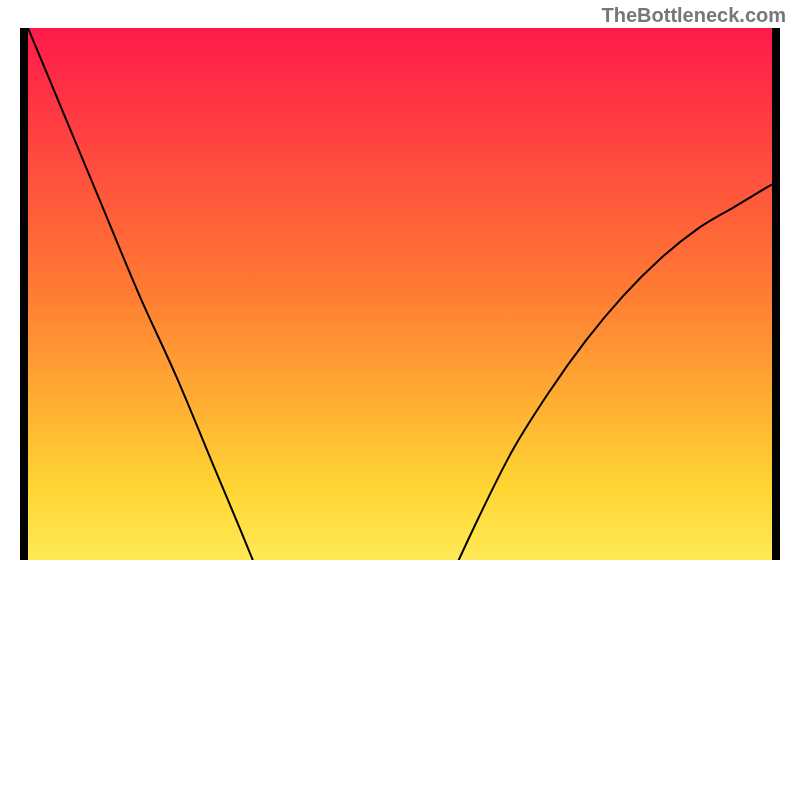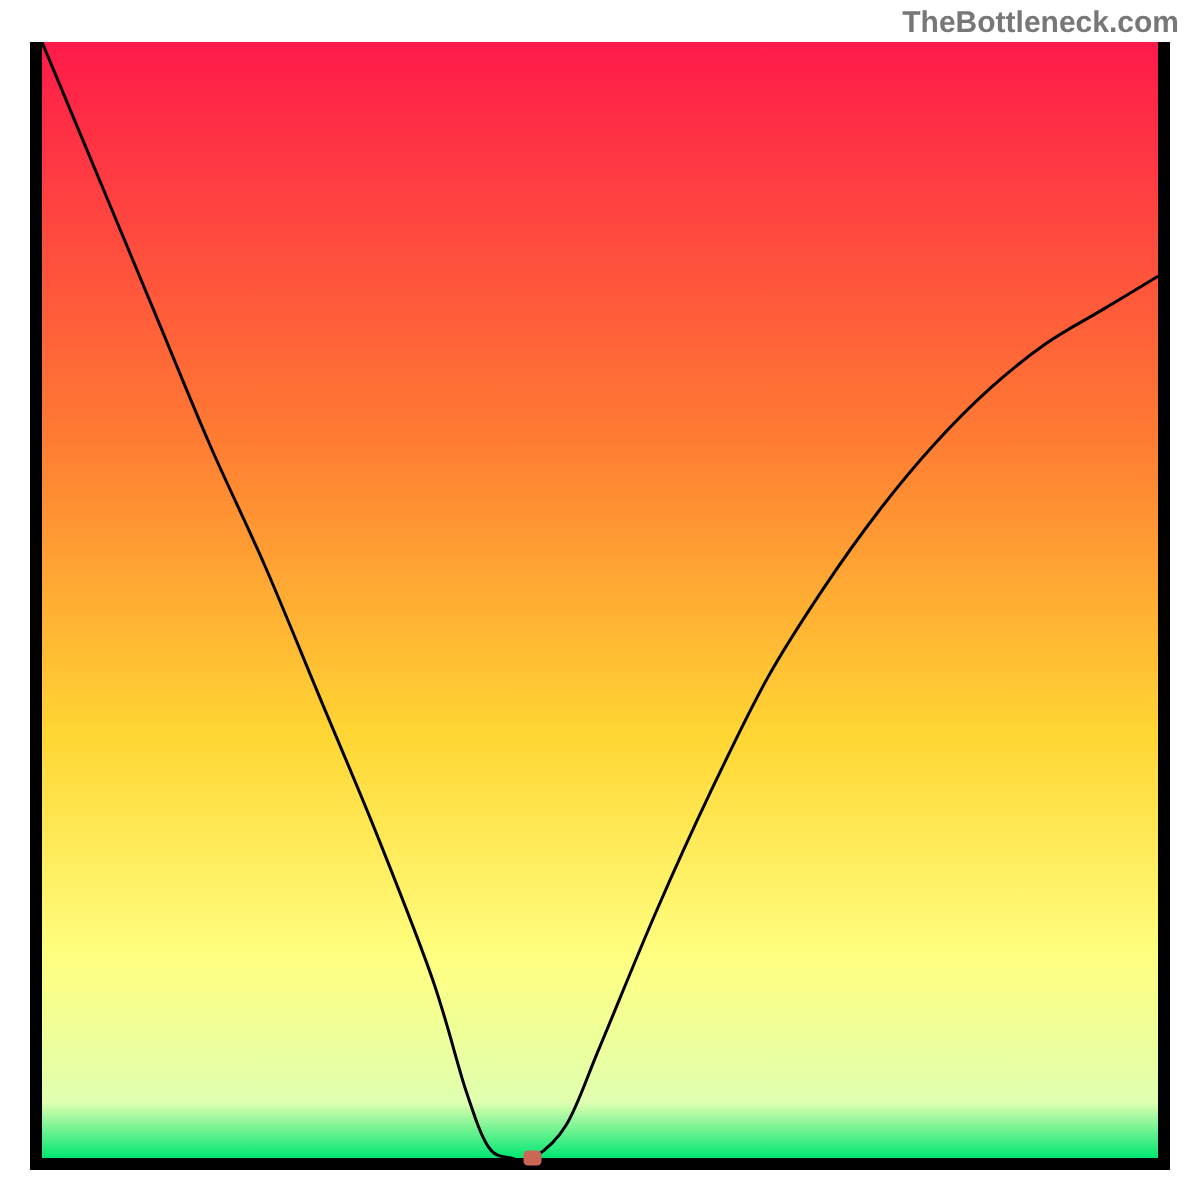--- a/index.html
+++ b/index.html
@@ -3,21 +3,21 @@
 <meta charset="utf-8">
 <style>
   body {
     margin: 0;
     padding: 0;
     background: #ffffff;
     font-family: Arial, sans-serif;
   }
   .container {
     width: 800px;
-    height: 800px;
+    height: 560px;
     position: relative;
   }
   .watermark {
     position: absolute;
     top: 4px;
     right: 14px;
     font-size: 20px;
     font-weight: bold;
     color: #777777;
     z-index: 10;

